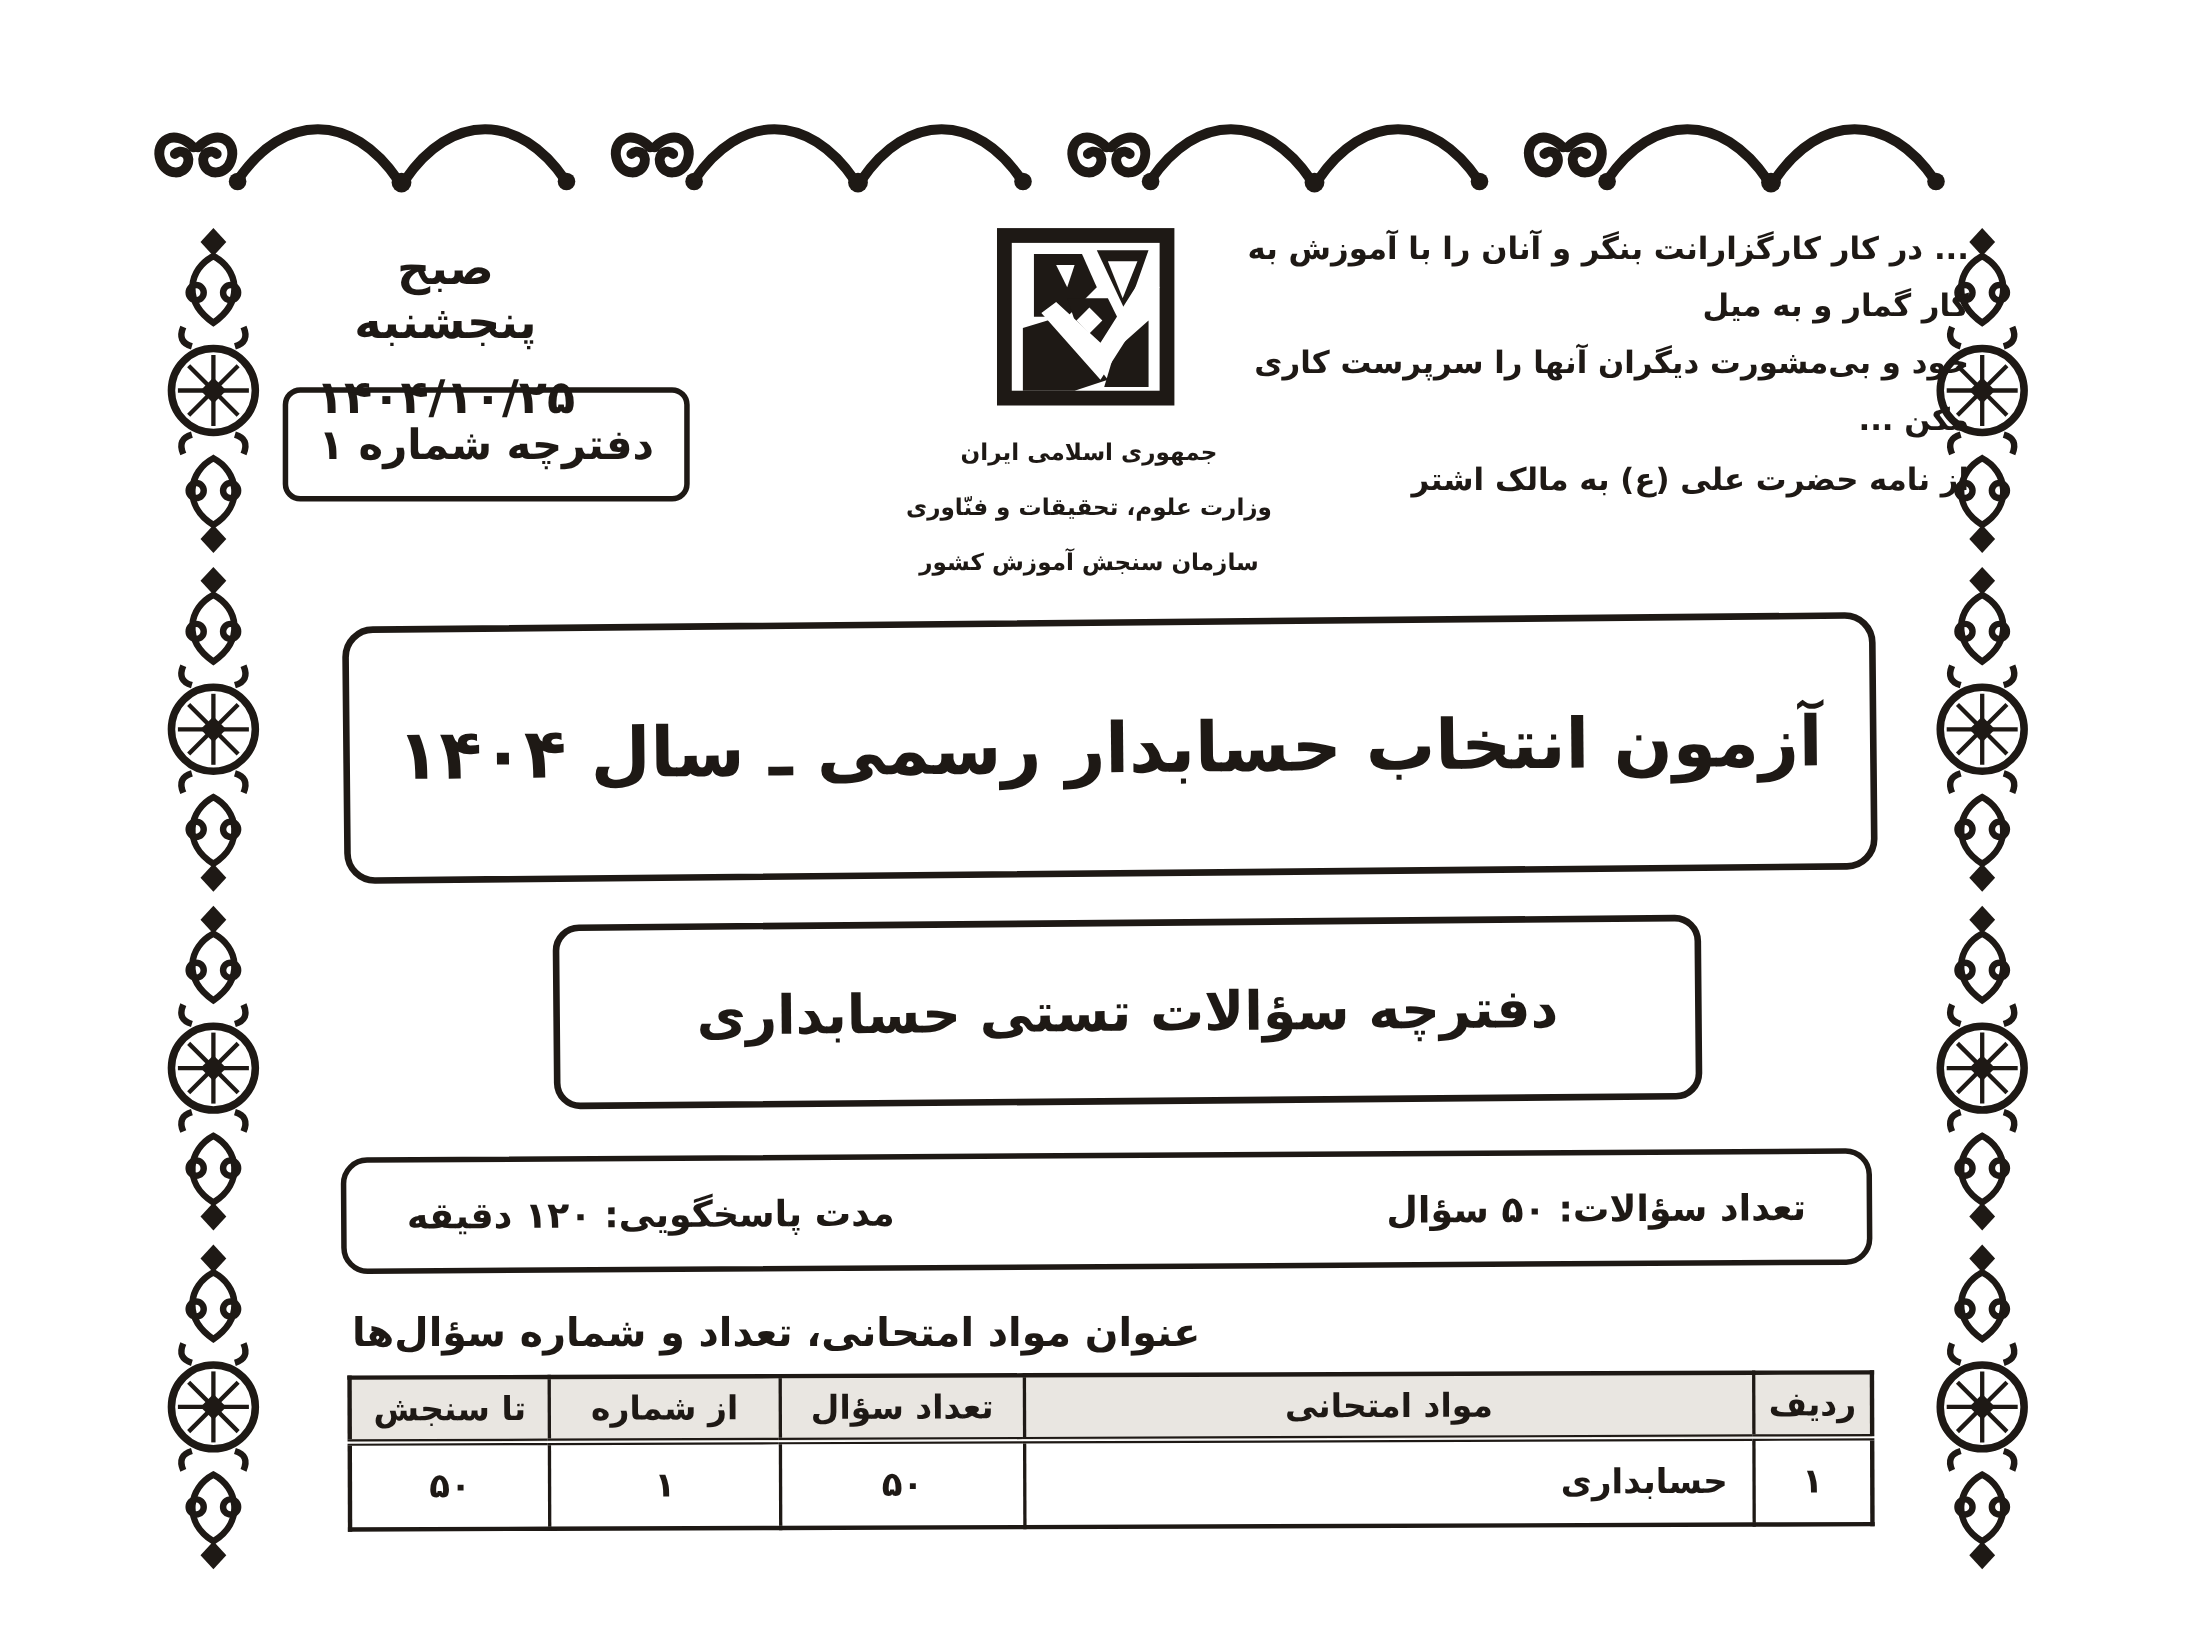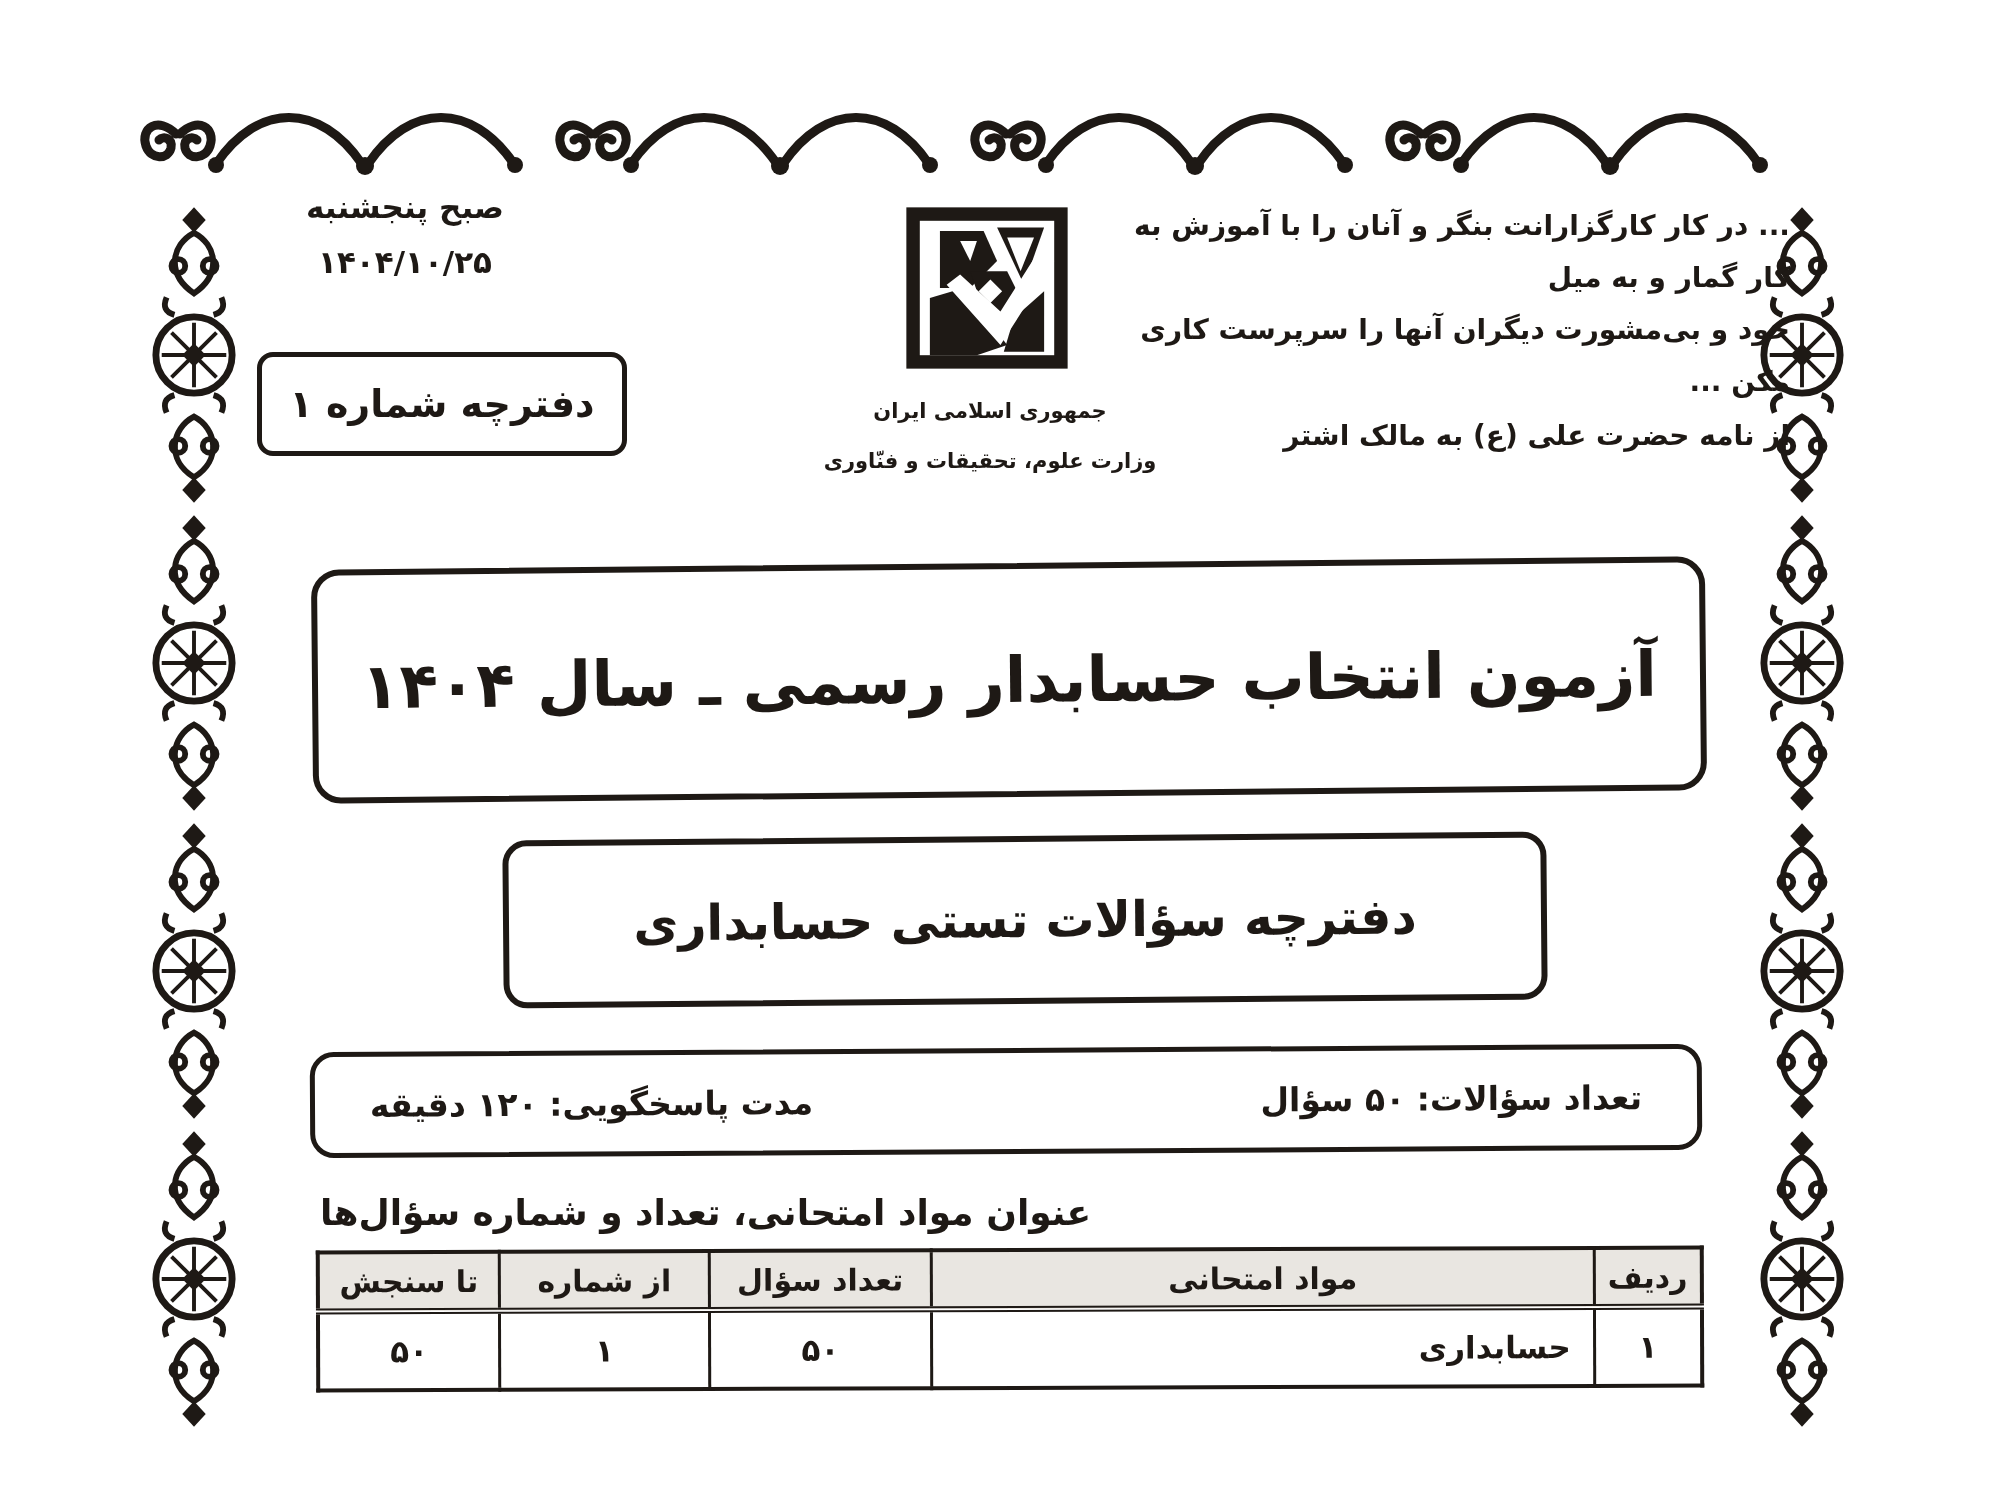--- a/index.html
+++ b/index.html
@@ -20,21 +20,21 @@
   .quote{left:1128px;top:200px;width:662px;direction:rtl;text-align:right;
          font-size:28px;line-height:52px;}
   .quote .attribution{margin-top:2px;}
 
   
   .logo{left:903px;top:202px;width:168px;height:172px;}
   .org{left:738px;top:386px;width:504px;direction:rtl;text-align:center;
        font-size:21px;line-height:50px;}
 
   
-  .session{left:282px;top:189px;width:246px;direction:rtl;text-align:center;font-size:31px;}
+  .session{left:282px;top:219px;width:246px;direction:rtl;text-align:center;font-size:42px;}
   .session .date{margin-top:19px;letter-spacing:1px;}
 
   
   .booklet-box{left:257px;top:352px;width:360px;height:94px;border:5px solid #1e1915;
     border-radius:16px;display:flex;align-items:center;justify-content:center;
     direction:rtl;font-size:38px;}
 
   
   .title-box{left:312px;top:563px;width:1382px;height:222px;border:6px solid #1e1915;
     border-radius:28px;display:flex;align-items:center;justify-content:center;
@@ -138,20 +138,21 @@
     <polygon points="40,40 62,40 70,56 50,70" fill="#1e1915"></polygon>
     <polygon points="26,48 34,42 58,64 82,26 90,34 58,84" fill="#ffffff"></polygon>
     <polygon points="34,22 44,22 40,34" fill="#ffffff"></polygon>
     <polygon points="62,20 78,20 70,40" fill="#ffffff"></polygon>
     <polygon points="52,45 59,52 52,59 45,52" fill="#ffffff"></polygon>
   </svg>
 
   <div class="abs org" dir="rtl">
     <div>جمهوری اسلامی ایران</div>
     <div>وزارت علوم، تحقیقات و فنّاوری</div>
+    <div>سازمان سنجش آموزش کشور</div>
   </div>
 
   <div class="abs session" dir="rtl">
     <div>صبح پنجشنبه</div>
     <div class="date">۱۴۰۴/۱۰/۲۵</div>
   </div>
 
   <div class="abs booklet-box">
     <span>دفترچه شماره ۱</span>
   </div>

